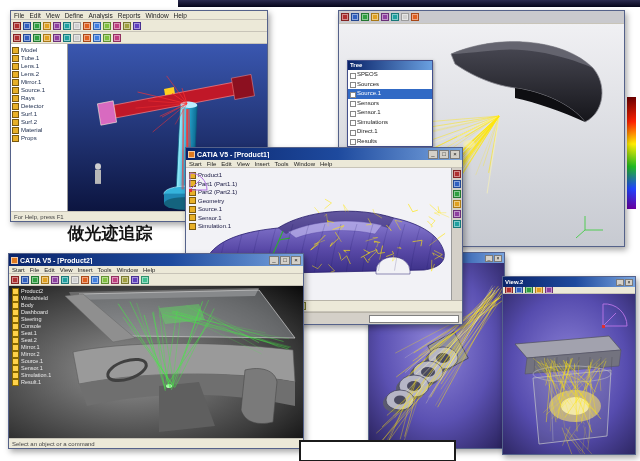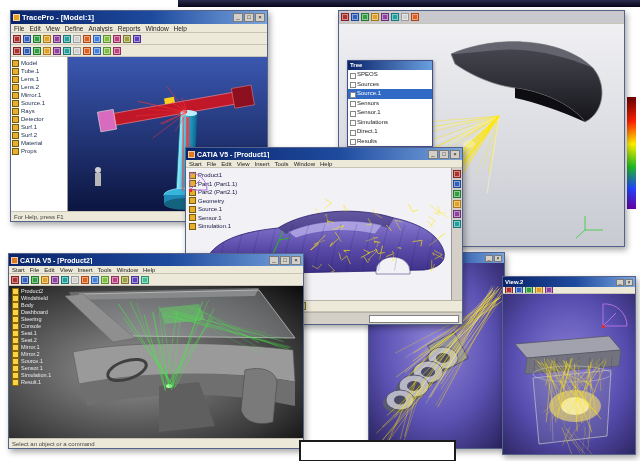--- a/index.html
+++ b/index.html
@@ -60,32 +60,24 @@
     border:2px solid #1b1b1b;z-index:9;}
 </style>
 </head>
 <body>
 
 <div class="topbar"></div>
 <div class="rainbow"></div>
 
 <div class="caption">
   <div>直接在CAD平台上</div>
+  <div>做光迹追踪</div>
 </div>
 
 <div class="win" style="left:10px;top:10px;width:258px;height:212px;z-index:2;">
-  <div class="tbar" style="height:13px;font-size:7.5px;">
-    <span class="appico"></span>
-    <span class="ttl">TracePro - [Model:1]</span>
-    <span class="btns">
-      <span class="wbtn">_</span>
-      <span class="wbtn">□</span>
-      <span class="wbtn">×</span>
-    </span>
-  </div>
   <div class="menubar" style="height:9px;">
       <div class="menu-item">File</div>
       <div class="menu-item">Edit</div>
       <div class="menu-item">View</div>
       <div class="menu-item">Define</div>
       <div class="menu-item">Analysis</div>
       <div class="menu-item">Reports</div>
       <div class="menu-item">Window</div>
       <div class="menu-item">Help</div>
     </div>

